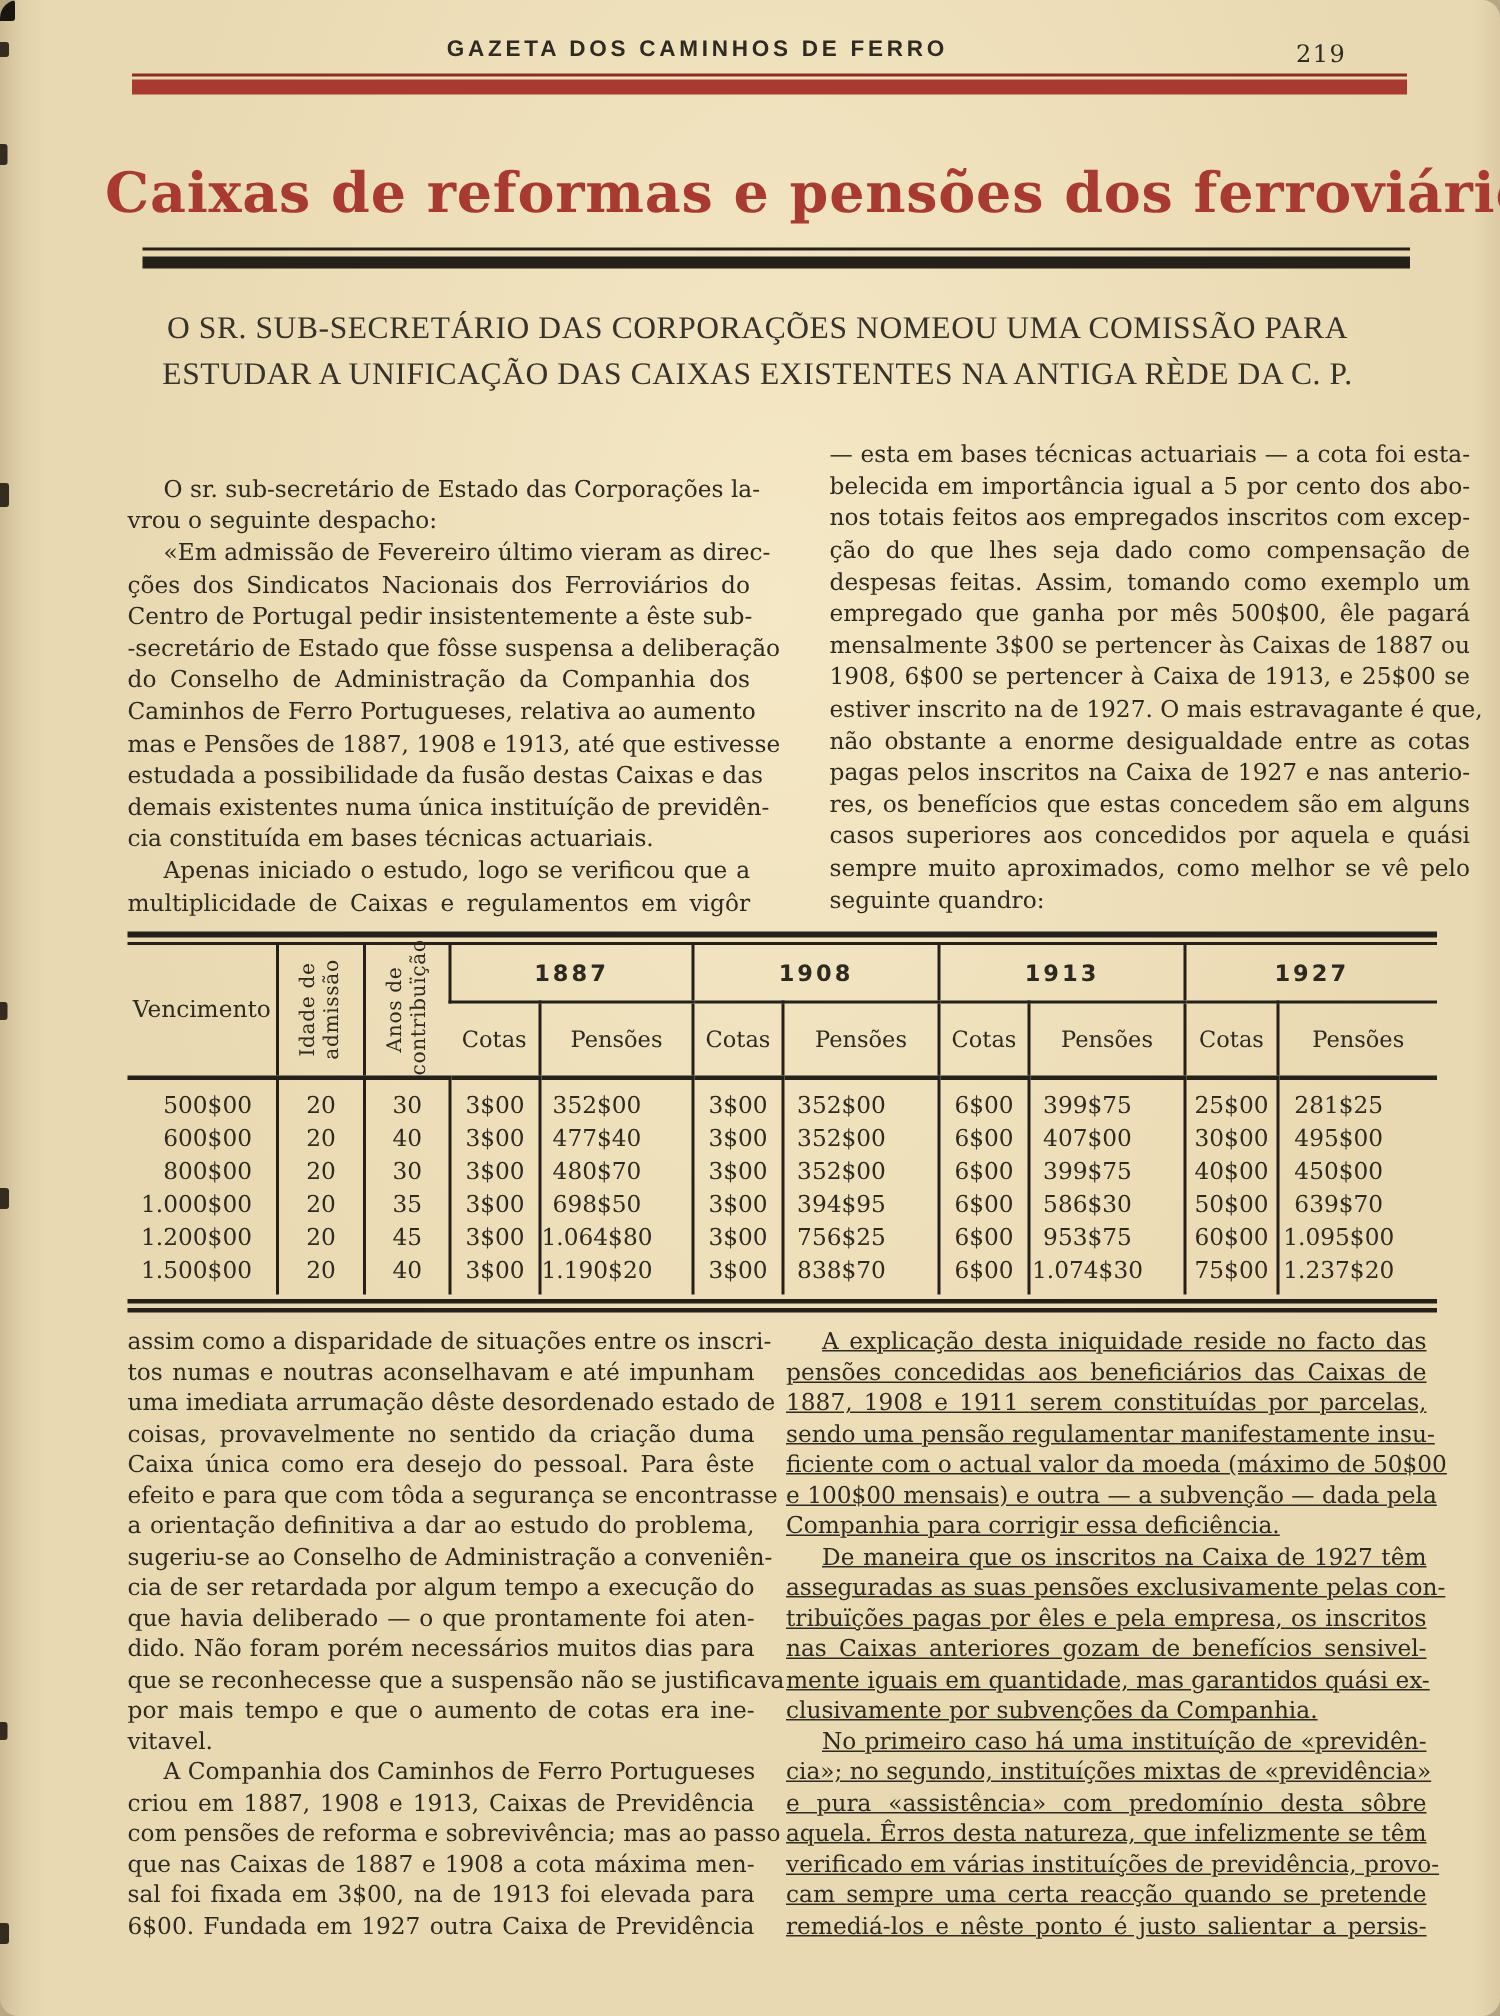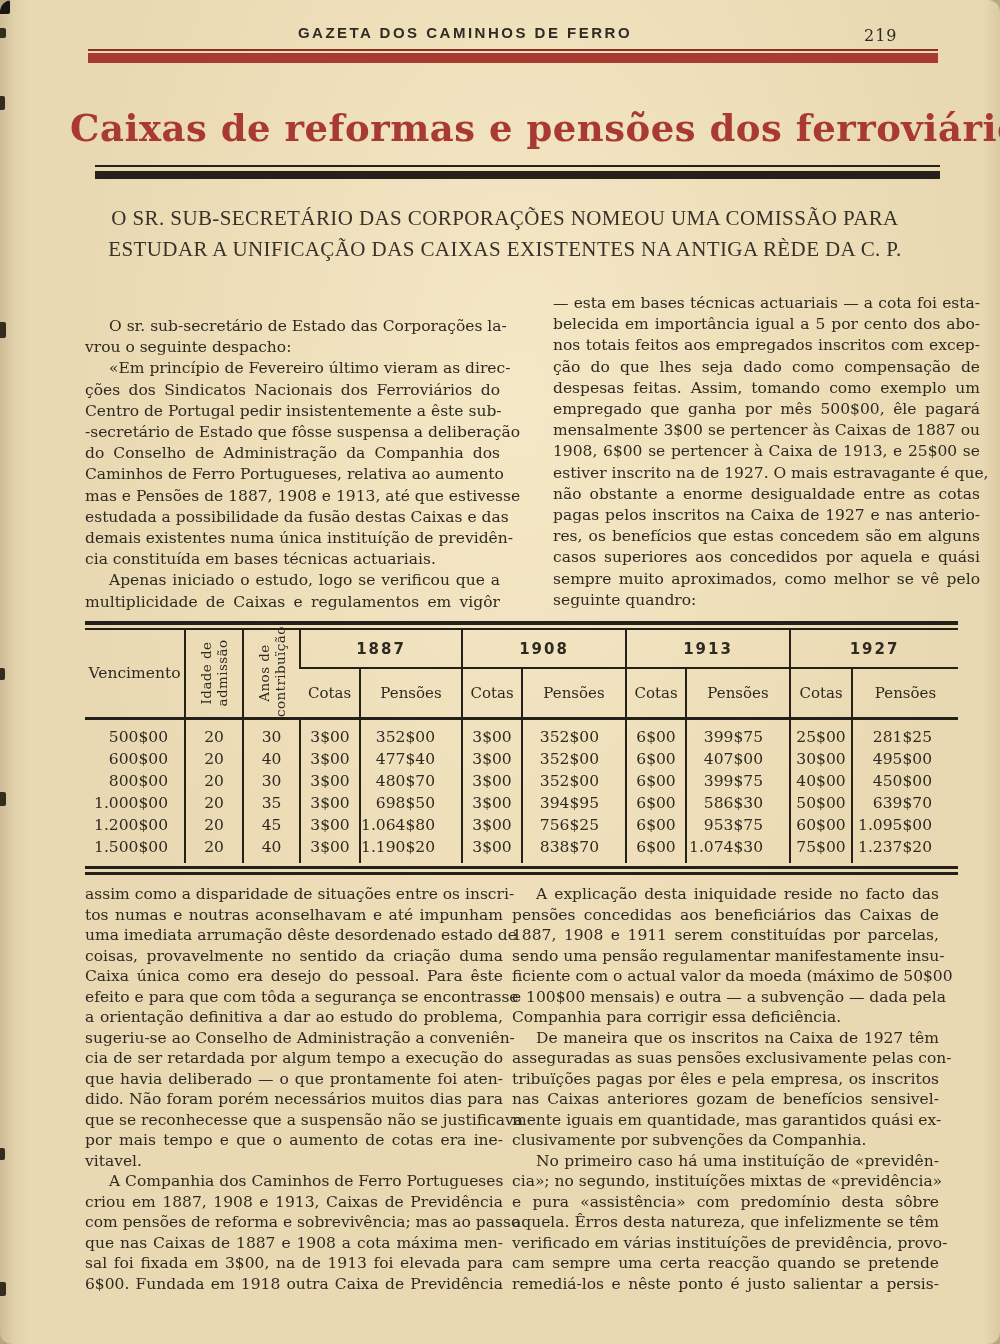--- a/index.html
+++ b/index.html
@@ -45,21 +45,21 @@
   
   .col{position:absolute;font-size:15.5px;color:var(--ink);}
   .col .tline{text-align:justify;text-align-last:justify;white-space:nowrap;}
   .col .tline.end{text-align-last:left;}
   .col .tline.ind{text-indent:24px;}
   .upper .tline{line-height:21.2px;}
   .lower .tline{line-height:20.5px;}
   .ul{top:293px;left:85px;width:415px;margin-top:23px;}
   .ur{top:293px;left:512px;width:427px;margin-left:41px;}
   .ll{top:884px;left:85px;width:418px;}
-  .lr{top:884px;left:512px;width:427px;}
+  .lr{top:884px;left:524px;width:427px;text-decoration:underline;}
   
   .table-block{position:absolute;top:621px;left:85px;width:873px;}
   .trule .a{height:4px;background:var(--ink-dark);}
   .trule .b{height:2px;margin-top:3px;background:var(--ink-dark);}
   .brule .a{height:3px;margin-top:3px;background:var(--ink-dark);}
   .brule .b{height:3px;margin-top:3px;background:var(--ink-dark);}
   table{border-collapse:collapse;table-layout:fixed;width:873px;margin-top:0;}
   th,td{border-left:2px solid var(--ink-dark);font-weight:normal;}
   th:first-child,td:first-child{border-left:none;}
   thead .yr-row{height:38px;}
@@ -73,21 +73,21 @@
     position:absolute;left:50%;top:50%;width:88px;
     transform:translate(-50%,-50%) rotate(-90deg);
     font-size:13.5px;line-height:15.5px;text-align:center;letter-spacing:.4px;
   }
   tbody td{height:22px;font-size:15.5px;line-height:22px;overflow:hidden;}
   tbody tr:first-child td{padding-top:6px;}
   tbody tr:last-child td{padding-bottom:5px;}
   td.c0{text-align:right;padding-right:16px;}
   td.c1,td.c2{text-align:center;}
   td.c3,td.c5,td.c7,td.c9{text-align:center;}
-  td.c4,td.c6,td.c8,td.c10{text-align:right;padding-right:26px;}
+  td.c4,td.c6,td.c8,td.c10{text-align:center;padding-right:26px;}
   
   .edge-mark{position:absolute;left:0;background:#352c20;border-radius:0 2px 2px 0;}
   .m0{top:0;width:10px;height:14px;background:#191510;}
   .m1{top:28px;width:6px;height:10px;}
   .m2{top:96px;width:5px;height:14px;}
   .m3{top:322px;width:6px;height:16px;}
   .m4{top:668px;width:5px;height:12px;}
   .m5{top:792px;width:6px;height:14px;}
   .m6{top:1148px;width:5px;height:12px;}
   .m7{top:1282px;width:6px;height:14px;}
@@ -113,21 +113,21 @@
   </div>
 
   <div class="subtitle">
     <div>O SR. SUB-SECRETÁRIO DAS CORPORAÇÕES NOMEOU UMA COMISSÃO PARA</div>
     <div>ESTUDAR A UNIFICAÇÃO DAS CAIXAS EXISTENTES NA ANTIGA RÈDE DA C. P.</div>
   </div>
 
   <div class="col upper ul">
       <div class="tline ind">O sr. sub-secretário de Estado das Corporações la-</div>
       <div class="tline end">vrou o seguinte despacho:</div>
-      <div class="tline ind">«Em princípio de Fevereiro último vieram as direc-</div>
+      <div class="tline ind">«Em admissão de Fevereiro último vieram as direc-</div>
       <div class="tline">ções dos Sindicatos Nacionais dos Ferroviários do</div>
       <div class="tline">Centro de Portugal pedir insistentemente a êste sub-</div>
       <div class="tline">-secretário de Estado que fôsse suspensa a deliberação</div>
       <div class="tline">do Conselho de Administração da Companhia dos</div>
       <div class="tline">Caminhos de Ferro Portugueses, relativa ao aumento</div>
       <div class="tline">mas e Pensões de 1887, 1908 e 1913, até que estivesse</div>
       <div class="tline">estudada a possibilidade da fusão destas Caixas e das</div>
       <div class="tline">demais existentes numa única instituíção de previdên-</div>
       <div class="tline end">cia constituída em bases técnicas actuariais.</div>
       <div class="tline ind">Apenas iniciado o estudo, logo se verificou que a</div>
@@ -295,21 +295,21 @@
       <div class="tline">que havia deliberado — o que prontamente foi aten-</div>
       <div class="tline">dido. Não foram porém necessários muitos dias para</div>
       <div class="tline">que se reconhecesse que a suspensão não se justificava</div>
       <div class="tline">por mais tempo e que o aumento de cotas era ine-</div>
       <div class="tline end">vitavel.</div>
       <div class="tline ind">A Companhia dos Caminhos de Ferro Portugueses</div>
       <div class="tline">criou em 1887, 1908 e 1913, Caixas de Previdência</div>
       <div class="tline">com pensões de reforma e sobrevivência; mas ao passo</div>
       <div class="tline">que nas Caixas de 1887 e 1908 a cota máxima men-</div>
       <div class="tline">sal foi fixada em 3$00, na de 1913 foi elevada para</div>
-      <div class="tline">6$00. Fundada em 1918 outra Caixa de Previdência</div>
+      <div class="tline">6$00. Fundada em 1927 outra Caixa de Previdência</div>
     </div>
   <div class="col lower lr">
       <div class="tline ind">A explicação desta iniquidade reside no facto das</div>
       <div class="tline">pensões concedidas aos beneficiários das Caixas de</div>
       <div class="tline">1887, 1908 e 1911 serem constituídas por parcelas,</div>
       <div class="tline">sendo uma pensão regulamentar manifestamente insu-</div>
       <div class="tline">ficiente com o actual valor da moeda (máximo de 50$00</div>
       <div class="tline">e 100$00 mensais) e outra — a subvenção — dada pela</div>
       <div class="tline end">Companhia para corrigir essa deficiência.</div>
       <div class="tline ind">De maneira que os inscritos na Caixa de 1927 têm</div>

